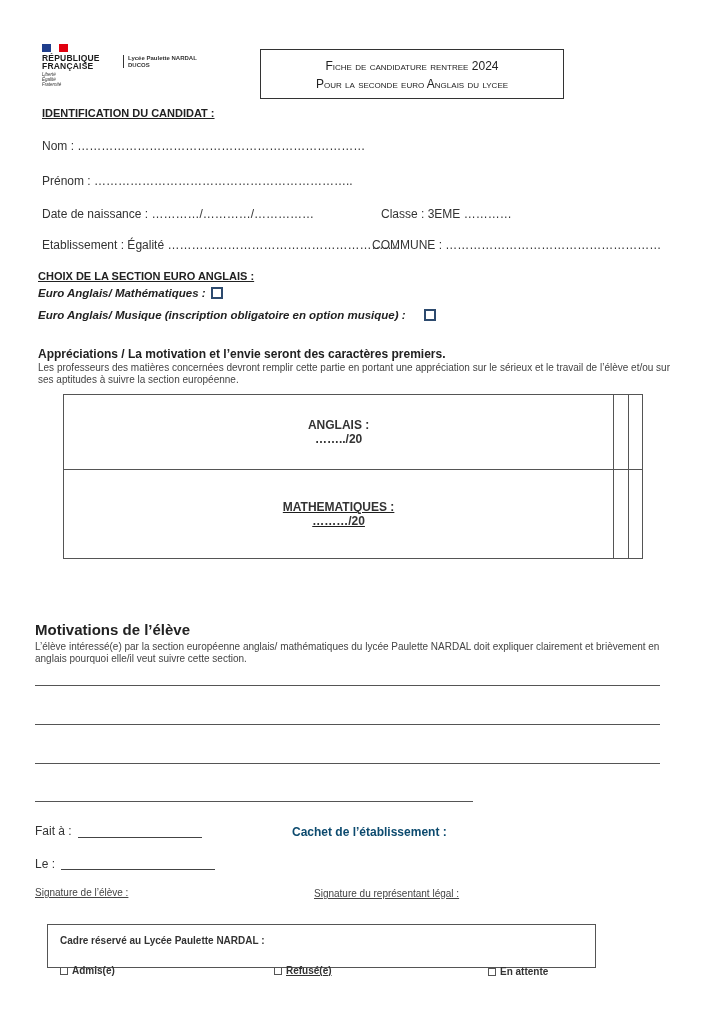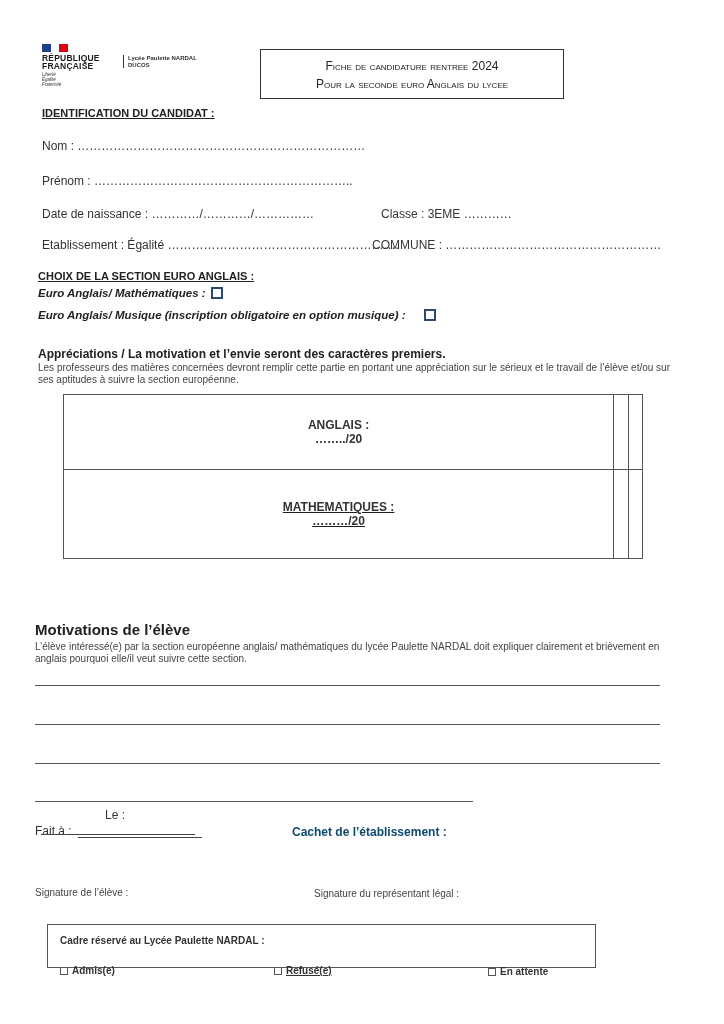--- a/index.html
+++ b/index.html
@@ -21,21 +21,21 @@
   .cb { width:12px; height:12px; border:2.5px solid #2d4a6e; background:#fff; box-sizing:border-box; }
   .apph { font-size:12px; font-weight:bold; color:#222; }
   .small { font-size:10px; color:#444; line-height:12px; }
   table.t { border-collapse:collapse; position:absolute; left:63px; top:394px; width:580px; }
   table.t td { border:1px solid #555; text-align:center; vertical-align:middle; font-size:11px; color:#333; }
   table.t .hrow td { height:47px; font-weight:bold; }
   table.t .brow td { height:72px; font-weight:bold; font-size:12px; }
   .motiv-h { font-size:15px; font-weight:bold; color:#222; }
   .line { height:1px; background:#555; }
   .blank { display:inline-block; border-bottom:1px solid #444; vertical-align:bottom; }
-  .sig { font-size:10px; color:#444; }
+  .sig { font-size:10px; color:#444; text-decoration:underline; }
   .bottombox { left:47px; top:924px; width:549px; height:44px; border:1px solid #555; box-sizing:border-box; }
   .opt { font-size:10px; font-weight:bold; color:#333; }
   .tinycb { display:inline-block; width:6px; height:6px; border:1px solid #555; margin-right:4px; vertical-align:middle; }
 </style>
 </head>
 <body>
 
 <div class="abs flag">
   <span style="background:#1f3e8c"></span>
   <span style="background:#ffffff"></span>
@@ -107,21 +107,21 @@
 <div class="abs line" style="left:35px; top:685px; width:625px;"></div>
 <div class="abs line" style="left:35px; top:724px; width:625px;"></div>
 <div class="abs line" style="left:35px; top:763px; width:625px;"></div>
 <div class="abs line" style="left:35px; top:801px; width:438px;"></div>
 
 <div class="abs field" style="left:35px; top:824px; display:flex; align-items:flex-end;">
   <span>Fait à :</span>
   <span class="blank" style="width:124px; margin-left:6px; height:12px;"></span>
 </div>
 <div class="abs" style="left:292px; top:825px; font-size:12px; font-weight:bold; color:#0c4a6e;">Cachet de l’établissement :</div>
-<div class="abs field" style="left:35px; top:808px; display:flex; align-items:center;flex-direction:column;">
+<div class="abs field" style="left:35px; top:857px; display:flex; align-items:flex-start;">
   <span>Le :</span>
   <span class="blank" style="width:154px; margin-left:6px; height:12px;"></span>
 </div>
 <div class="abs sig" style="left:35px; top:887px;">Signature de l’élève :</div>
 <div class="abs sig" style="left:314px; top:888px;">Signature du représentant légal :</div>
 
 <div class="abs bottombox">
   <div class="abs opt" style="left:12px; top:10px;">Cadre réservé au Lycée Paulette NARDAL :</div>
   <div class="abs opt" style="left:12px; top:40px;text-align:center;">
     <span class="tinycb"></span><span>Admis(e)</span>

